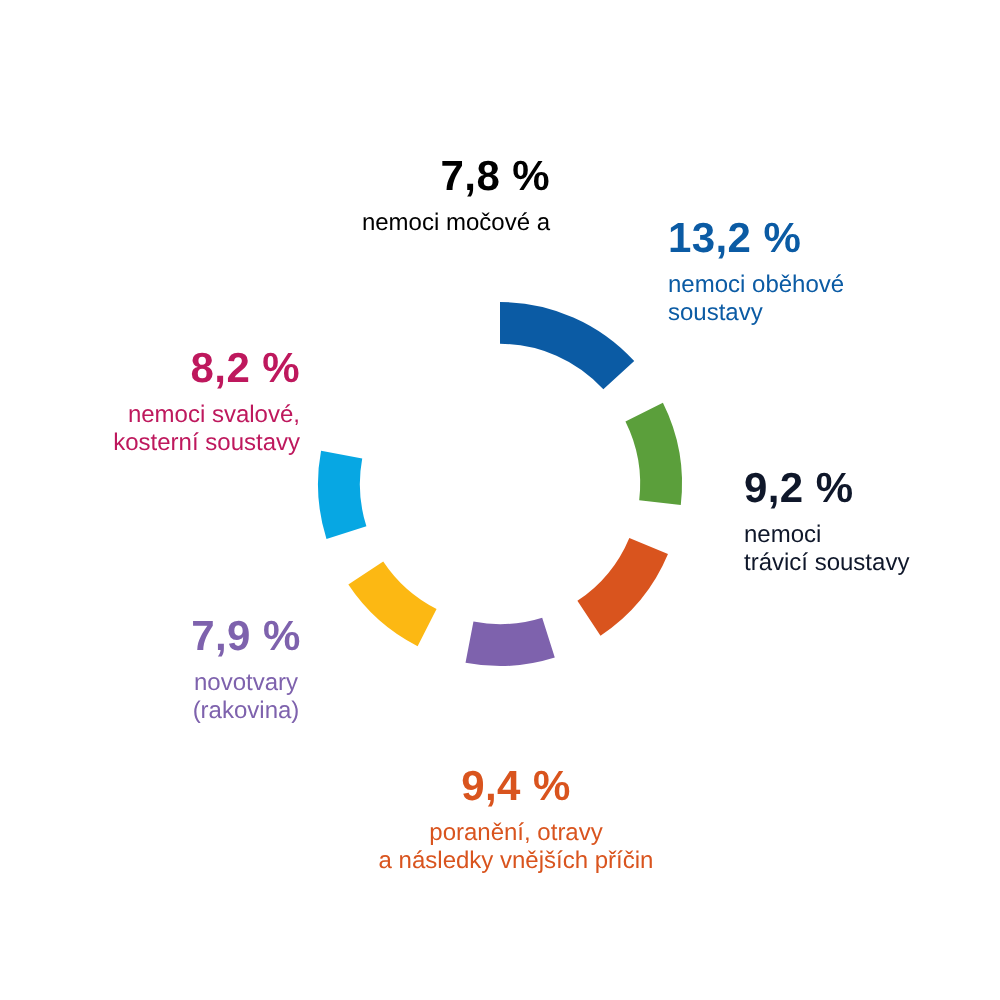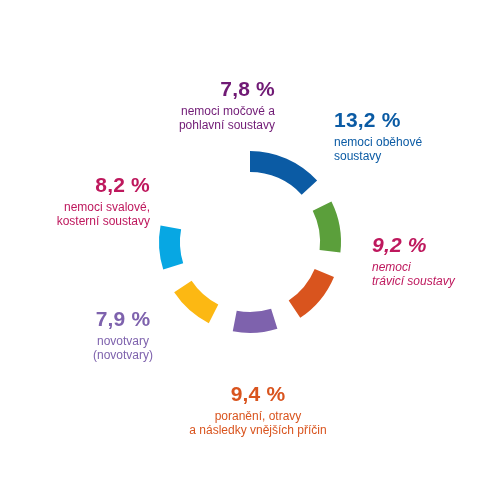--- a/index.html
+++ b/index.html
@@ -81,48 +81,47 @@
           <path d="M 100.000 9.000 A 91 91 0 0 1 167.114 38.545 L 151.678 52.679 A 70.07000000000001 70.07000000000001 0 0 0 100.000 29.930 Z" fill="#0b5ba4"></path>
           <path d="M 181.453 59.424 A 91 91 0 0 1 190.390 110.522 L 169.600 108.102 A 70.07000000000001 70.07000000000001 0 0 0 162.719 68.757 Z" fill="#5b9f3b"></path>
           <path d="M 183.988 135.030 A 91 91 0 0 1 150.253 175.866 L 138.695 158.417 A 70.07000000000001 70.07000000000001 0 0 0 164.671 126.973 Z" fill="#d9541e"></path>
           <path d="M 127.395 186.779 A 91 91 0 0 1 82.761 189.352 L 86.726 168.801 A 70.07000000000001 70.07000000000001 0 0 0 121.094 166.820 Z" fill="#7e62ad"></path>
           <path d="M 58.800 181.139 A 91 91 0 0 1 24.169 150.306 L 41.610 138.735 A 70.07000000000001 70.07000000000001 0 0 0 68.276 162.477 Z" fill="#fcb813"></path>
           <path d="M 13.240 127.455 A 91 91 0 0 1 10.530 83.385 L 31.108 87.207 A 70.07000000000001 70.07000000000001 0 0 0 33.195 121.140 Z" fill="#07a7e3"></path>
         </g>
     </svg>
   </div>
 
-  <div class="label ta-r" id="label-urogenital" style="color: #701a75;">
+  <div class="label ta-r" id="label-urogenital" style="color: #000000;">
     <span class="pct">7,8 %</span>
     <span class="desc">nemoci močové a</span>
-    <span class="desc">pohlavní soustavy</span>
   </div>
 
   <div class="label ta-l" id="label-circulatory" style="color: rgb(11, 91, 164);">
     <span class="pct">13,2 %</span>
     <span class="desc">nemoci oběhové</span>
     <span class="desc">soustavy</span>
   </div>
 
-  <div class="label ta-l" id="label-digestive" style="color: #be185d; font-style: italic;">
+  <div class="label ta-l" id="label-digestive" style="color: #0f172a;">
     <span class="pct">9,2 %</span>
     <span class="desc">nemoci</span>
     <span class="desc">trávicí soustavy</span>
   </div>
 
   <div class="label ta-c" id="label-injuries" style="color: rgb(217, 84, 30); margin-top: 24px;">
     <span class="pct">9,4 %</span>
     <span class="desc">poranění, otravy</span>
     <span class="desc">a následky vnějších příčin</span>
   </div>
 
   <div class="label ta-c" id="label-neoplasms" style="color: rgb(126, 98, 173);">
     <span class="pct">7,9 %</span>
     <span class="desc">novotvary</span>
-    <span class="desc">(novotvary)</span>
+    <span class="desc">(rakovina)</span>
   </div>
 
   <div class="label ta-r" id="label-musculoskeletal" style="color: #be185d;">
     <span class="pct">8,2 %</span>
     <span class="desc">nemoci svalové,</span>
     <span class="desc">kosterní soustavy</span>
   </div>
 
 </div>
 

